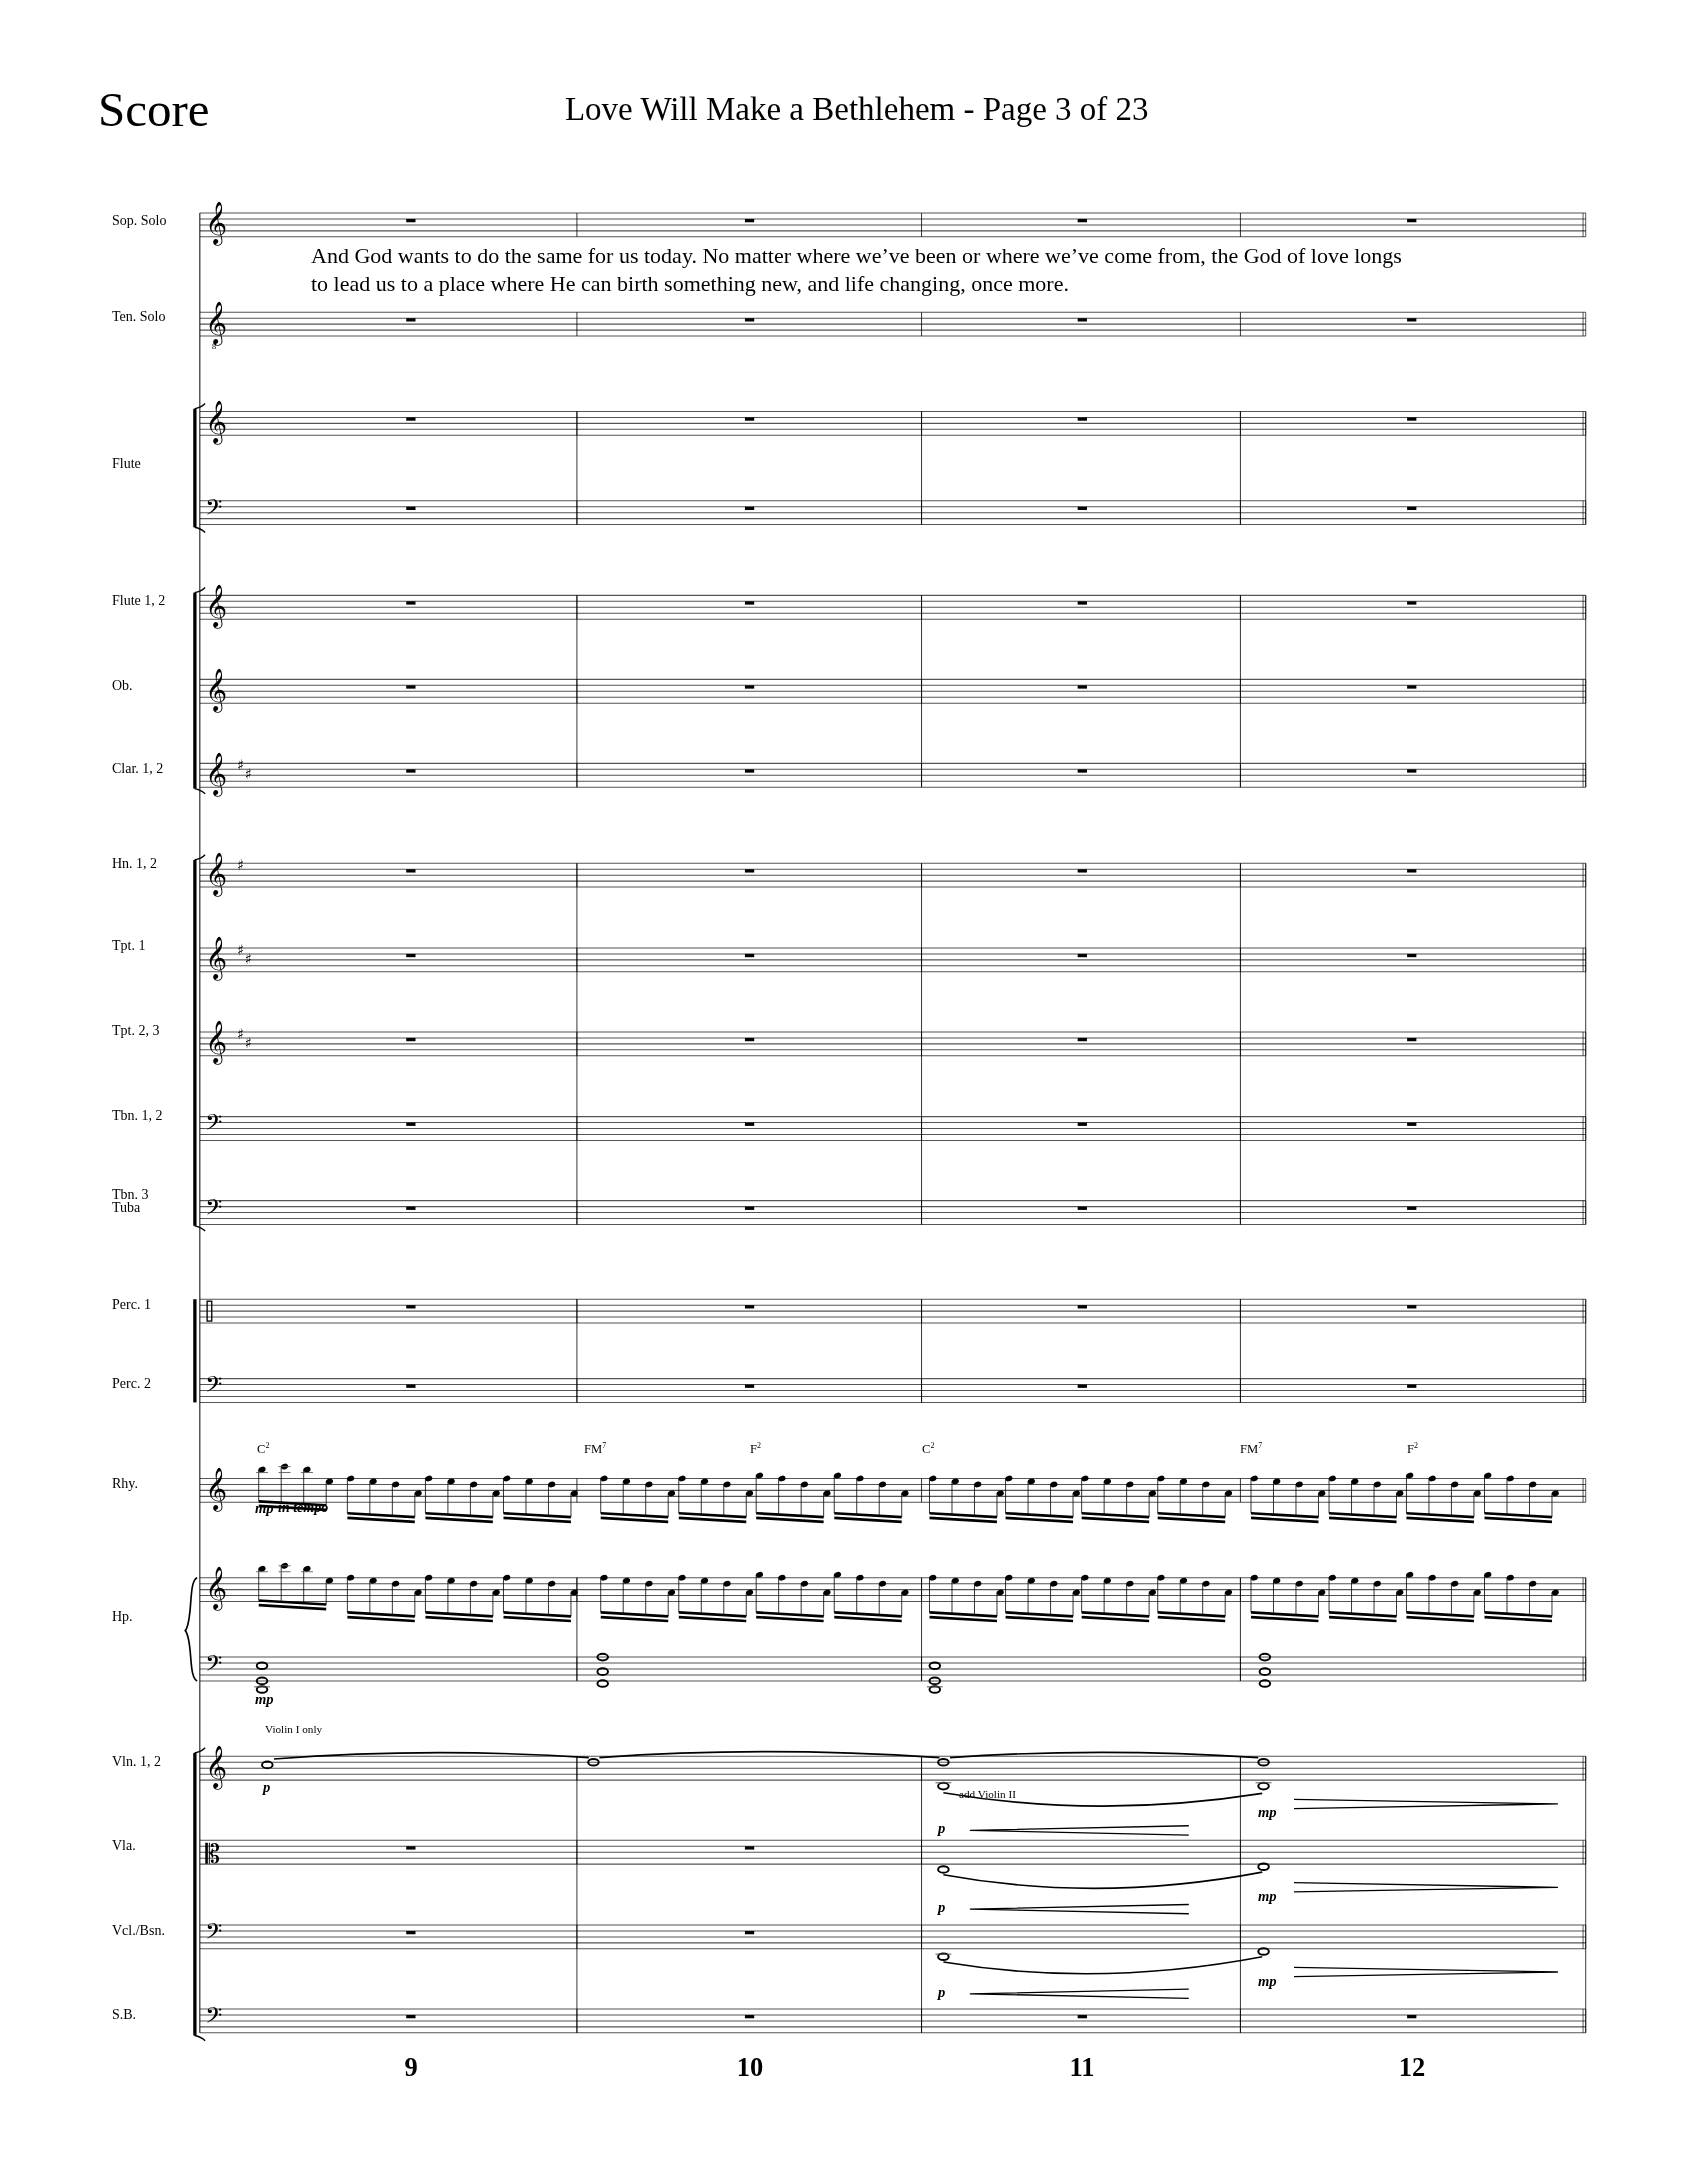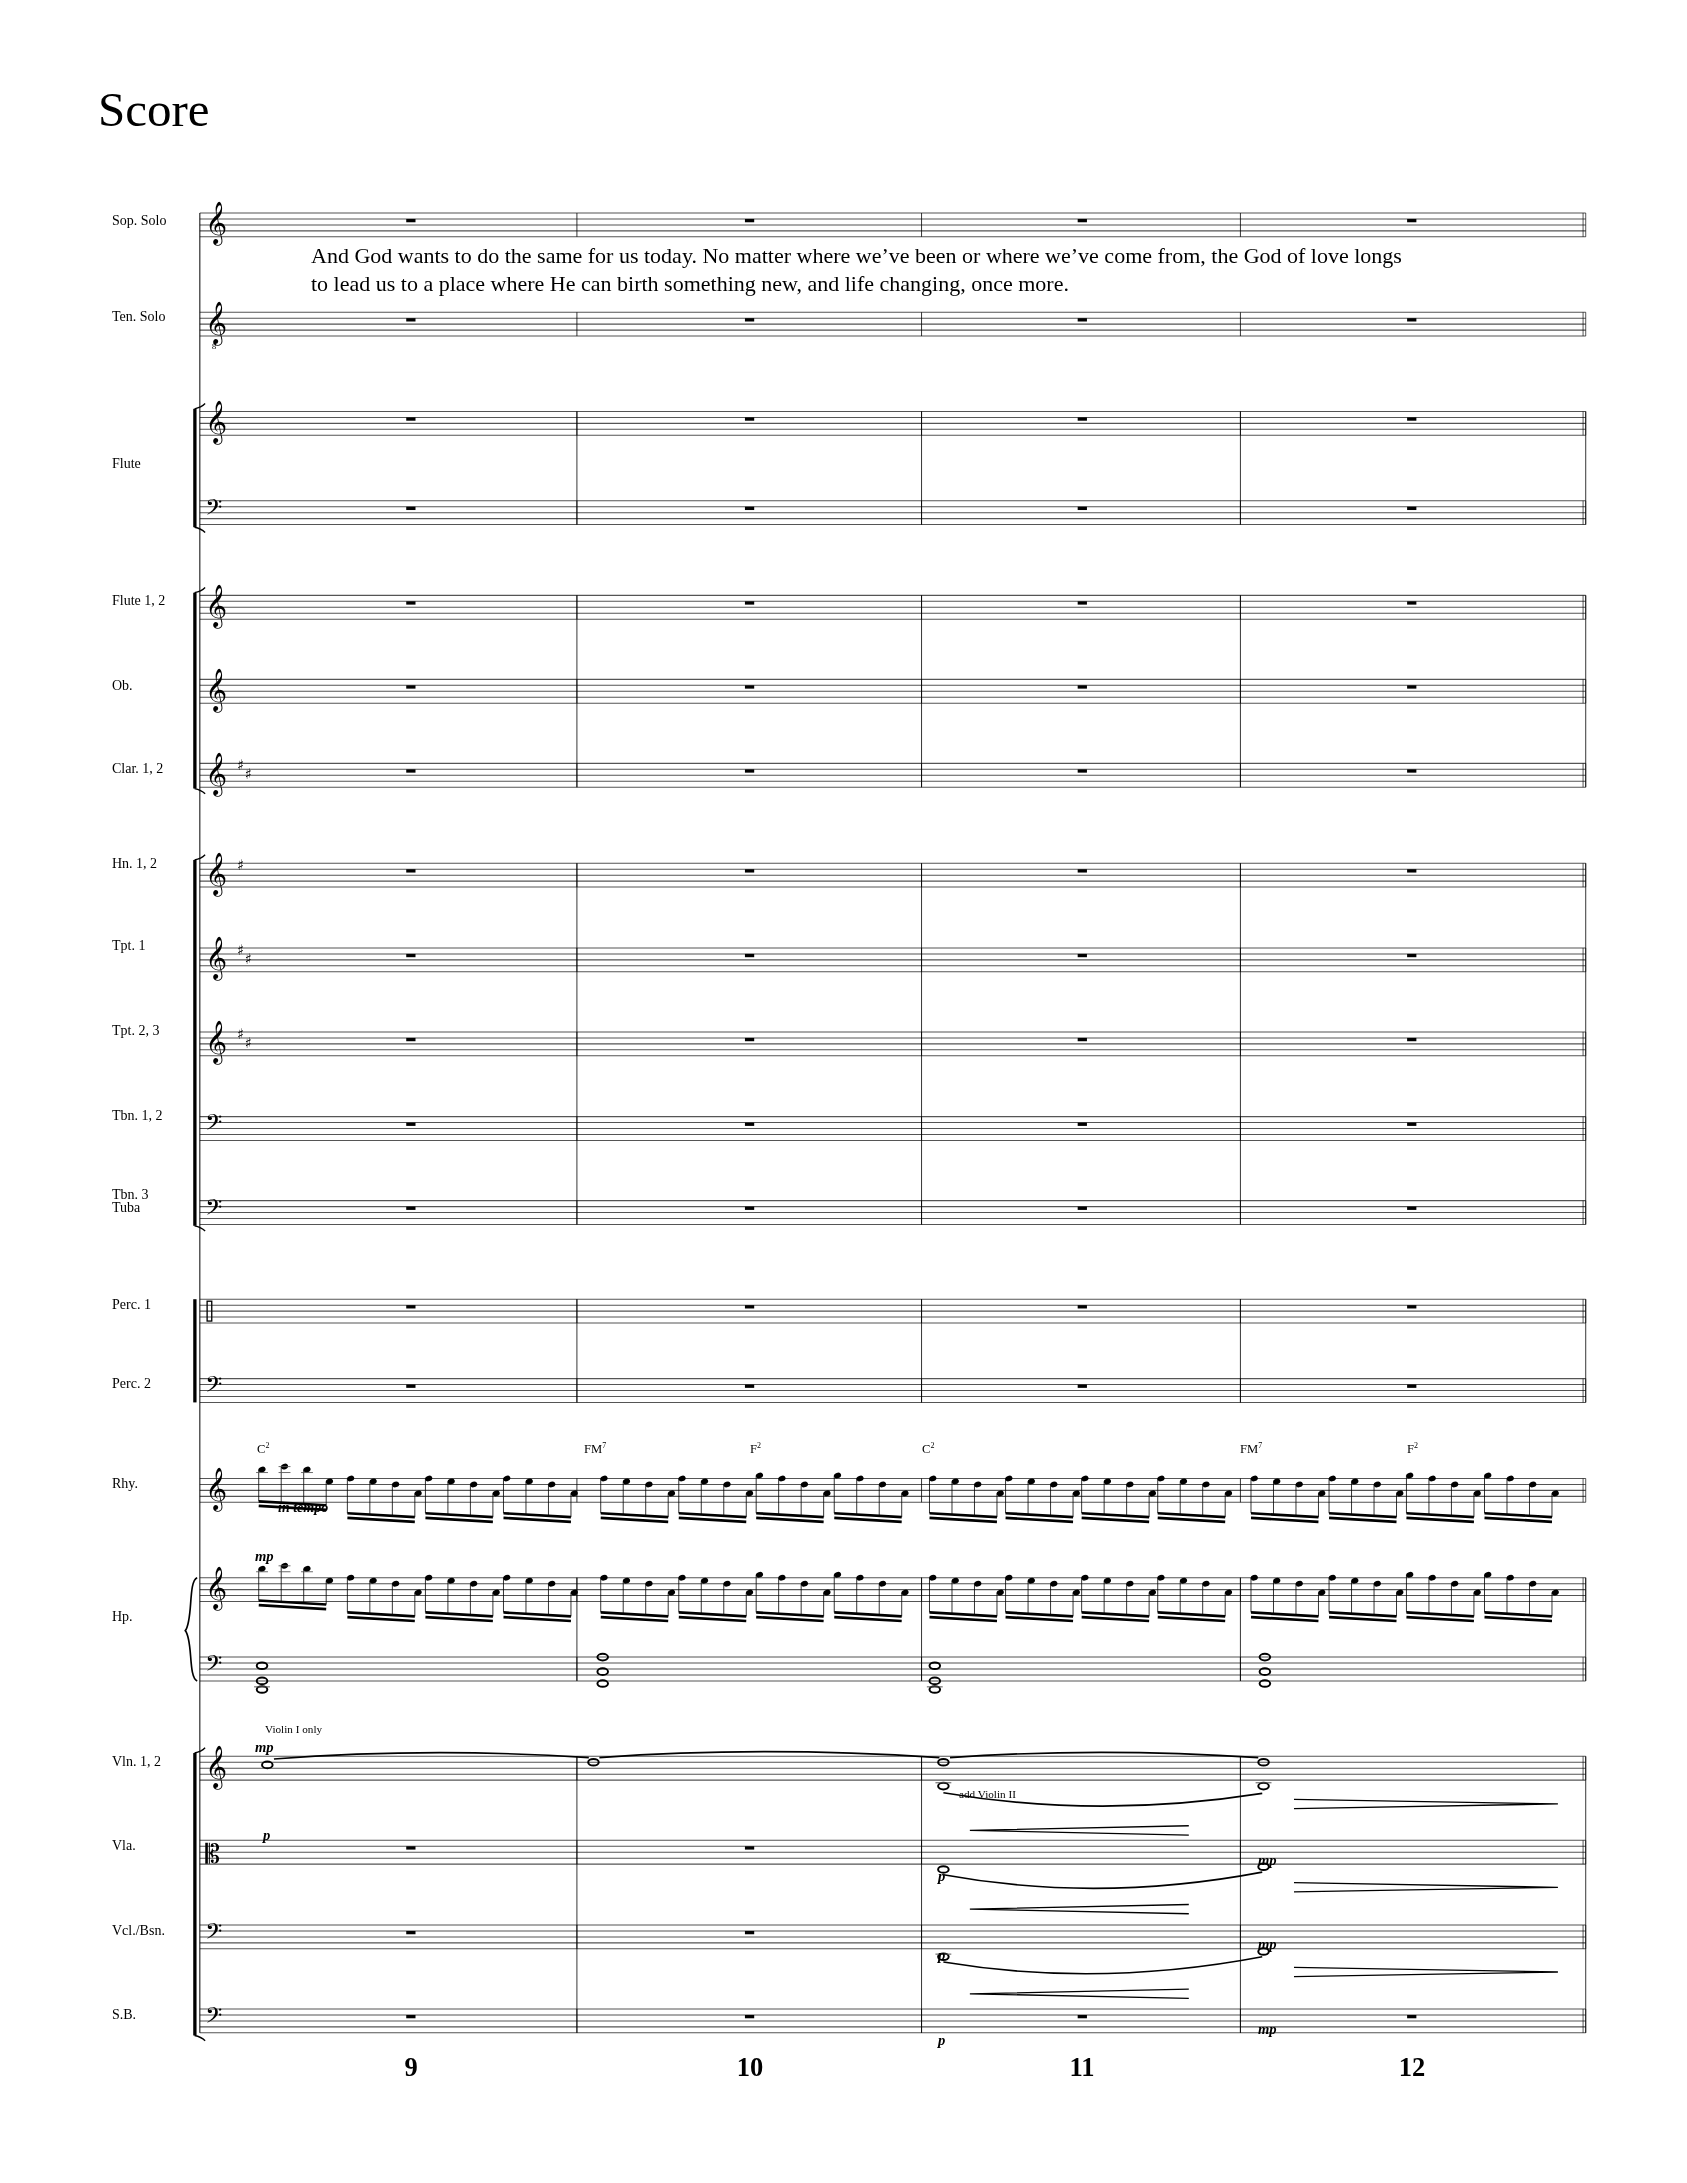--- a/index.html
+++ b/index.html
@@ -6,29 +6,30 @@
   body { width: 1687px; height: 2183px; position: relative; overflow: hidden; font-family: "DejaVu Serif", "Liberation Serif", serif; color: #000; }
   .page { position: absolute; left: 0; top: 0; width: 1687px; height: 2183px; }
   .hdr-left { position: absolute; left: 98px; top: 85px; font-family: "Liberation Serif", serif; font-size: 49px; line-height: 1; }
   .hdr-title { position: absolute; left: 0; width: 1687px; top: 93px; text-align: center; font-family: "Liberation Serif", serif; font-size: 33px; line-height: 1; padding-left: 26.5px; box-sizing: border-box; }
   .narration { position: absolute; left: 311px; top: 242px; width: 1257px; font-family: "Liberation Serif", serif; font-size: 22px; line-height: 28.4px; }
   .inst-label { position: absolute; left: 112px; font-family: "Liberation Serif", serif; font-size: 14px; line-height: 13.2px; white-space: pre-line; }
   svg.score { position: absolute; left: 0; top: 0; }
   .mnum { position: absolute; top: 2054px; width: 40px; margin-left: -20px; text-align: center; font-family: "Liberation Serif", serif; font-weight: bold; font-size: 26.5px; line-height: 1; }
   .chord { position: absolute; font-family: "Liberation Serif", serif; font-size: 12.6px; line-height: 1; }
   .chord sup { font-size: 8px; vertical-align: 5.3px; }
-  .dyn { position: absolute; font-family: "Liberation Serif", serif; font-style: italic; font-weight: bold; font-size: 14.6px; line-height: 1; margin-top: 48px; }
+  .dyn { position: absolute; font-family: "Liberation Serif", serif; font-style: italic; font-weight: bold; font-size: 14.6px; line-height: 1; }
   .expr { position: absolute; font-family: "Liberation Serif", serif; font-size: 11.2px; line-height: 1; }
   .expr.it { font-style: italic; font-weight: bold; font-size: 14px; }
 </style>
 </head>
 <body>
 
 <div class="page">
   <div class="hdr-left">Score</div>
+  <div class="hdr-title">Love Will Make a Bethlehem - Page 3 of 23</div>
 
   <div class="narration">
     <div>And God wants to do the same for us today. No matter where we’ve been or where we’ve come from, the God of love longs</div>
     <div>to lead us to a place where He can birth something new, and life changing, once more.</div>
   </div>
 
   <svg class="score" id="score-svg" width="1687" height="2183" viewBox="0 0 2550 3300" xmlns="http://www.w3.org/2000/svg">
       <g>
         <line x1="302" x2="2397" y1="322" y2="322" stroke="#555" stroke-width="1.6"></line>
         <line x1="302" x2="2397" y1="331" y2="331" stroke="#555" stroke-width="1.6"></line>

